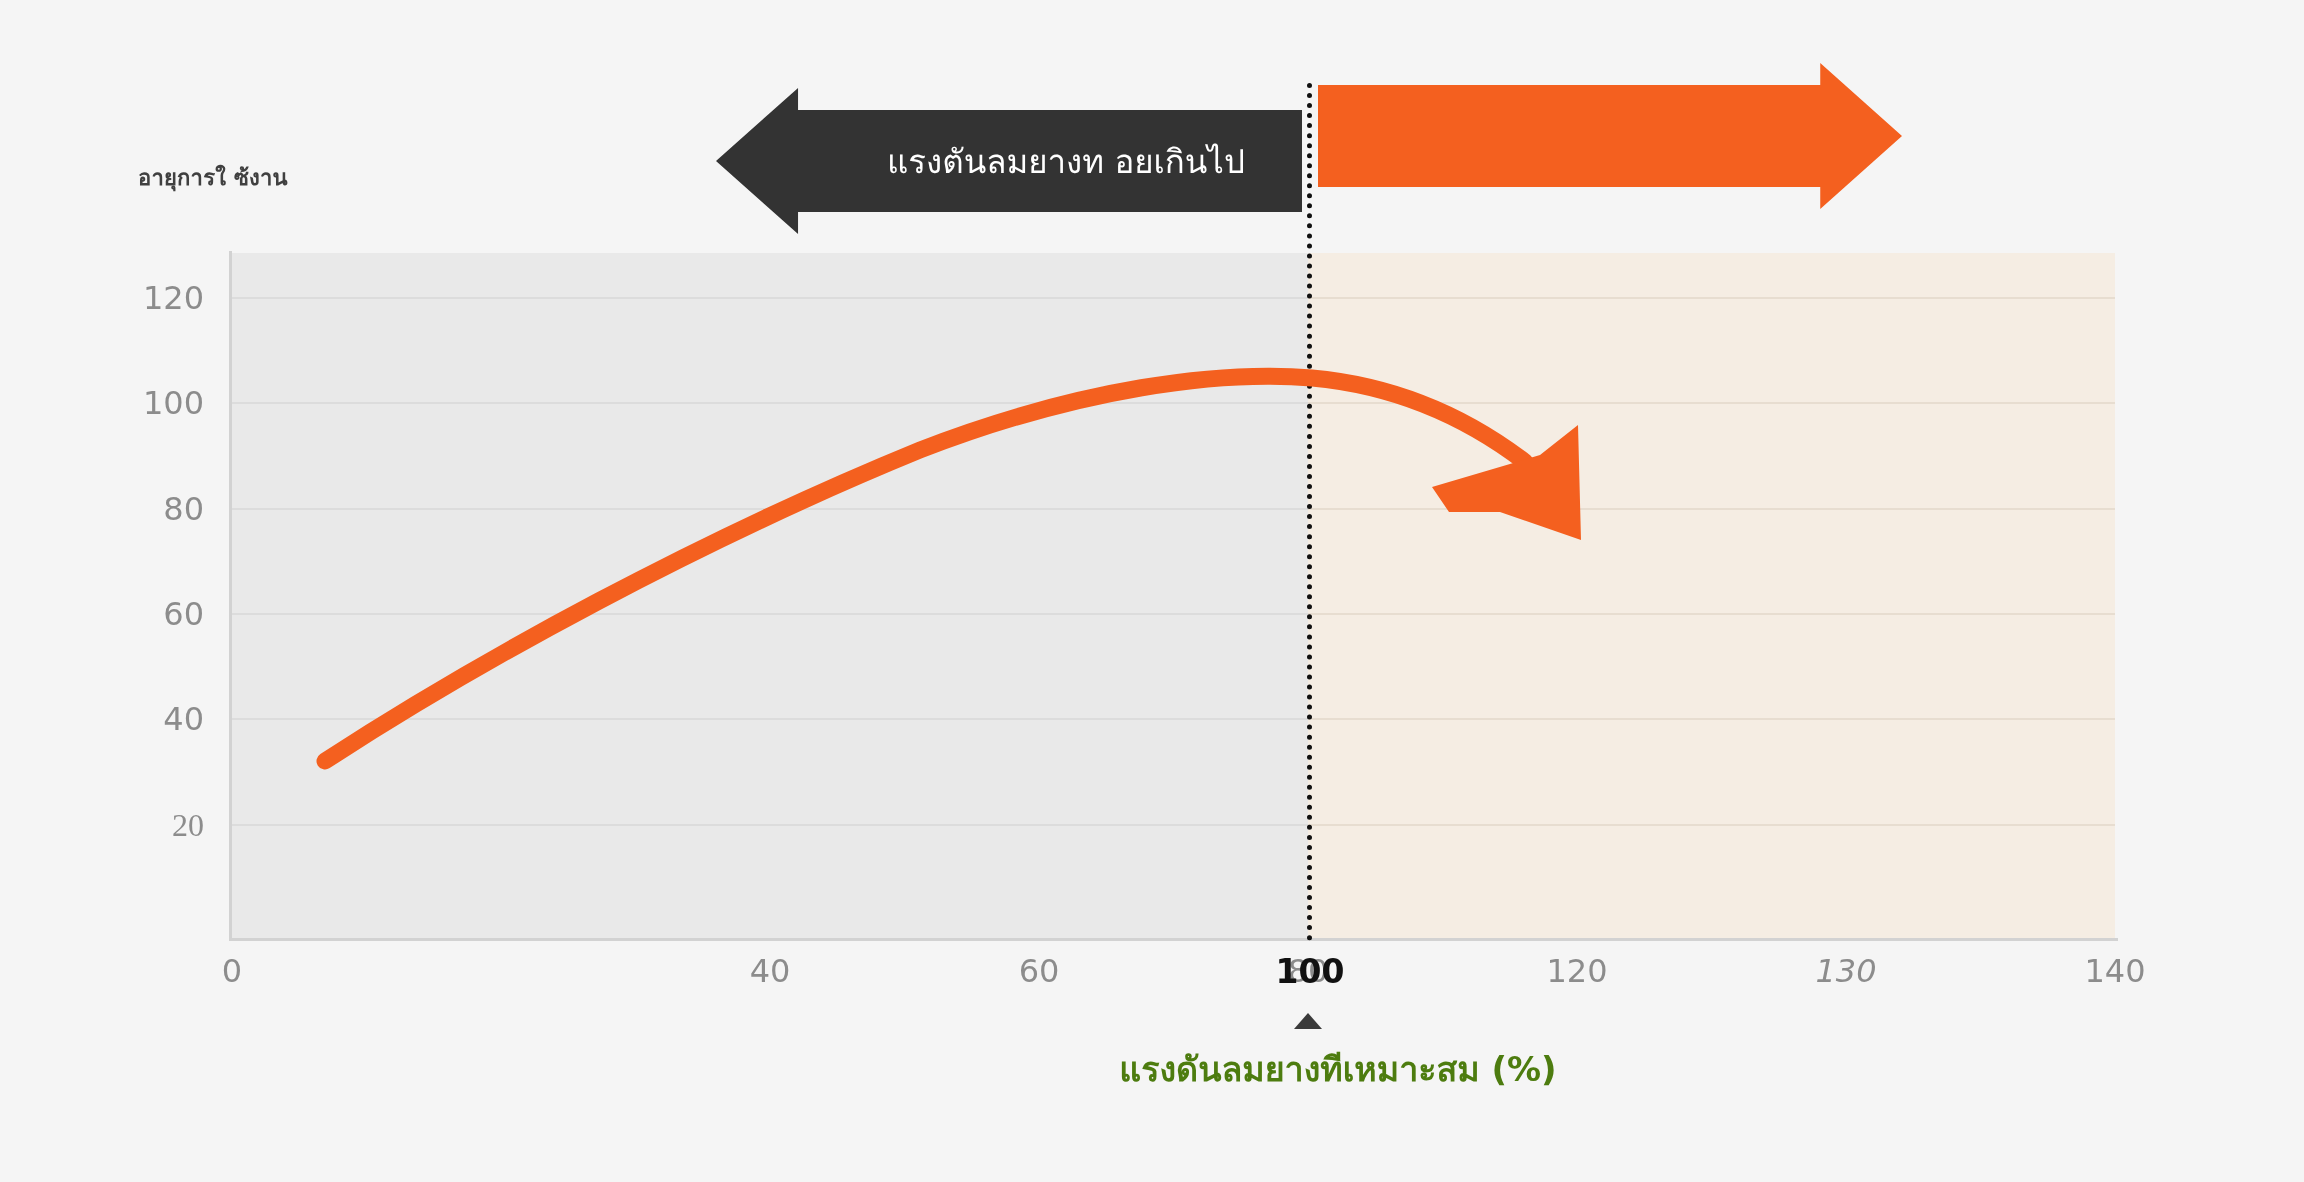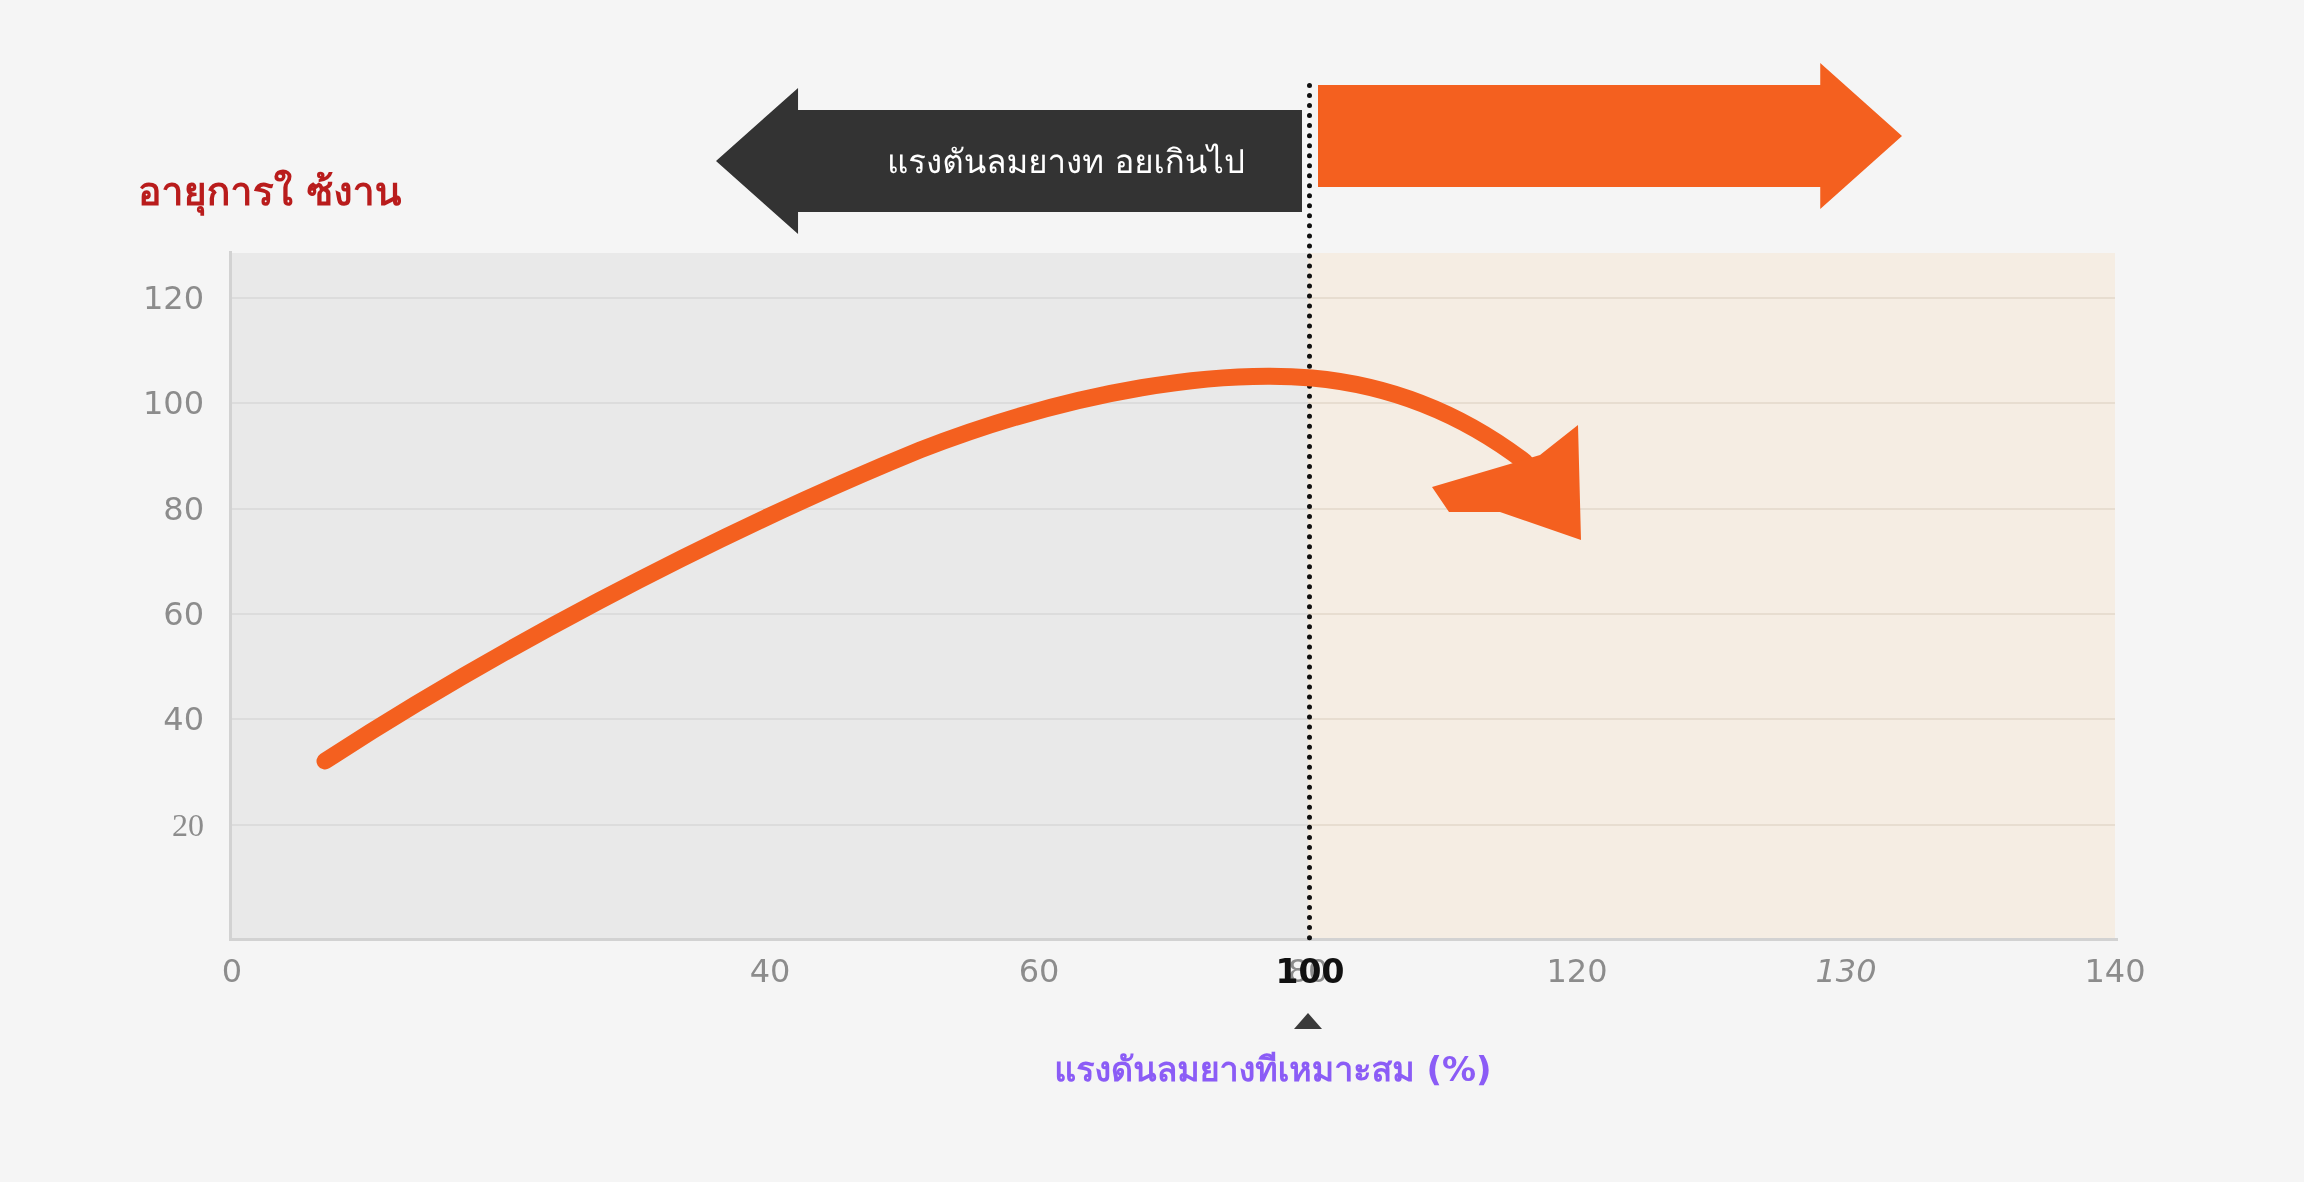--- a/index.html
+++ b/index.html
@@ -21,23 +21,23 @@
     width: 2304px;
     height: 1182px;
     background: #F5F5F5;
   }
 
   
   .y-axis-title {
     position: absolute;
     left: 138px;
     top: 160px;
-    font-size: 39px;
+    font-size: 22px;
     font-weight: 700;
-    color: #b91c1c;
+    color: #404040;
     letter-spacing: 0.2px;
     white-space: nowrap;
   }
 
   
   .plot-area {
     position: absolute;
     left: 232px;
     top: 253px;
     width: 1883px;
@@ -141,26 +141,26 @@
     left: 1308px;
     top: 1013px;
     width: 0; height: 0;
     transform: translateX(-50%);
     border-left: 14px solid transparent;
     border-right: 14px solid transparent;
     border-bottom: 16px solid #3A3A3A;
   }
   .x-axis-title {
     position: absolute;
-    left: 1273px;
+    left: 1338px;
     top: 1042px;
     transform: translateX(-50%);
     font-size: 34px;
     font-weight: 700;
-    color: #8b5cf6;
+    color: #4d7c0f;
     white-space: nowrap;
   }
 
   
   .banner {
     position: absolute;
     display: flex;
     align-items: center;
   }
   .banner-low {

